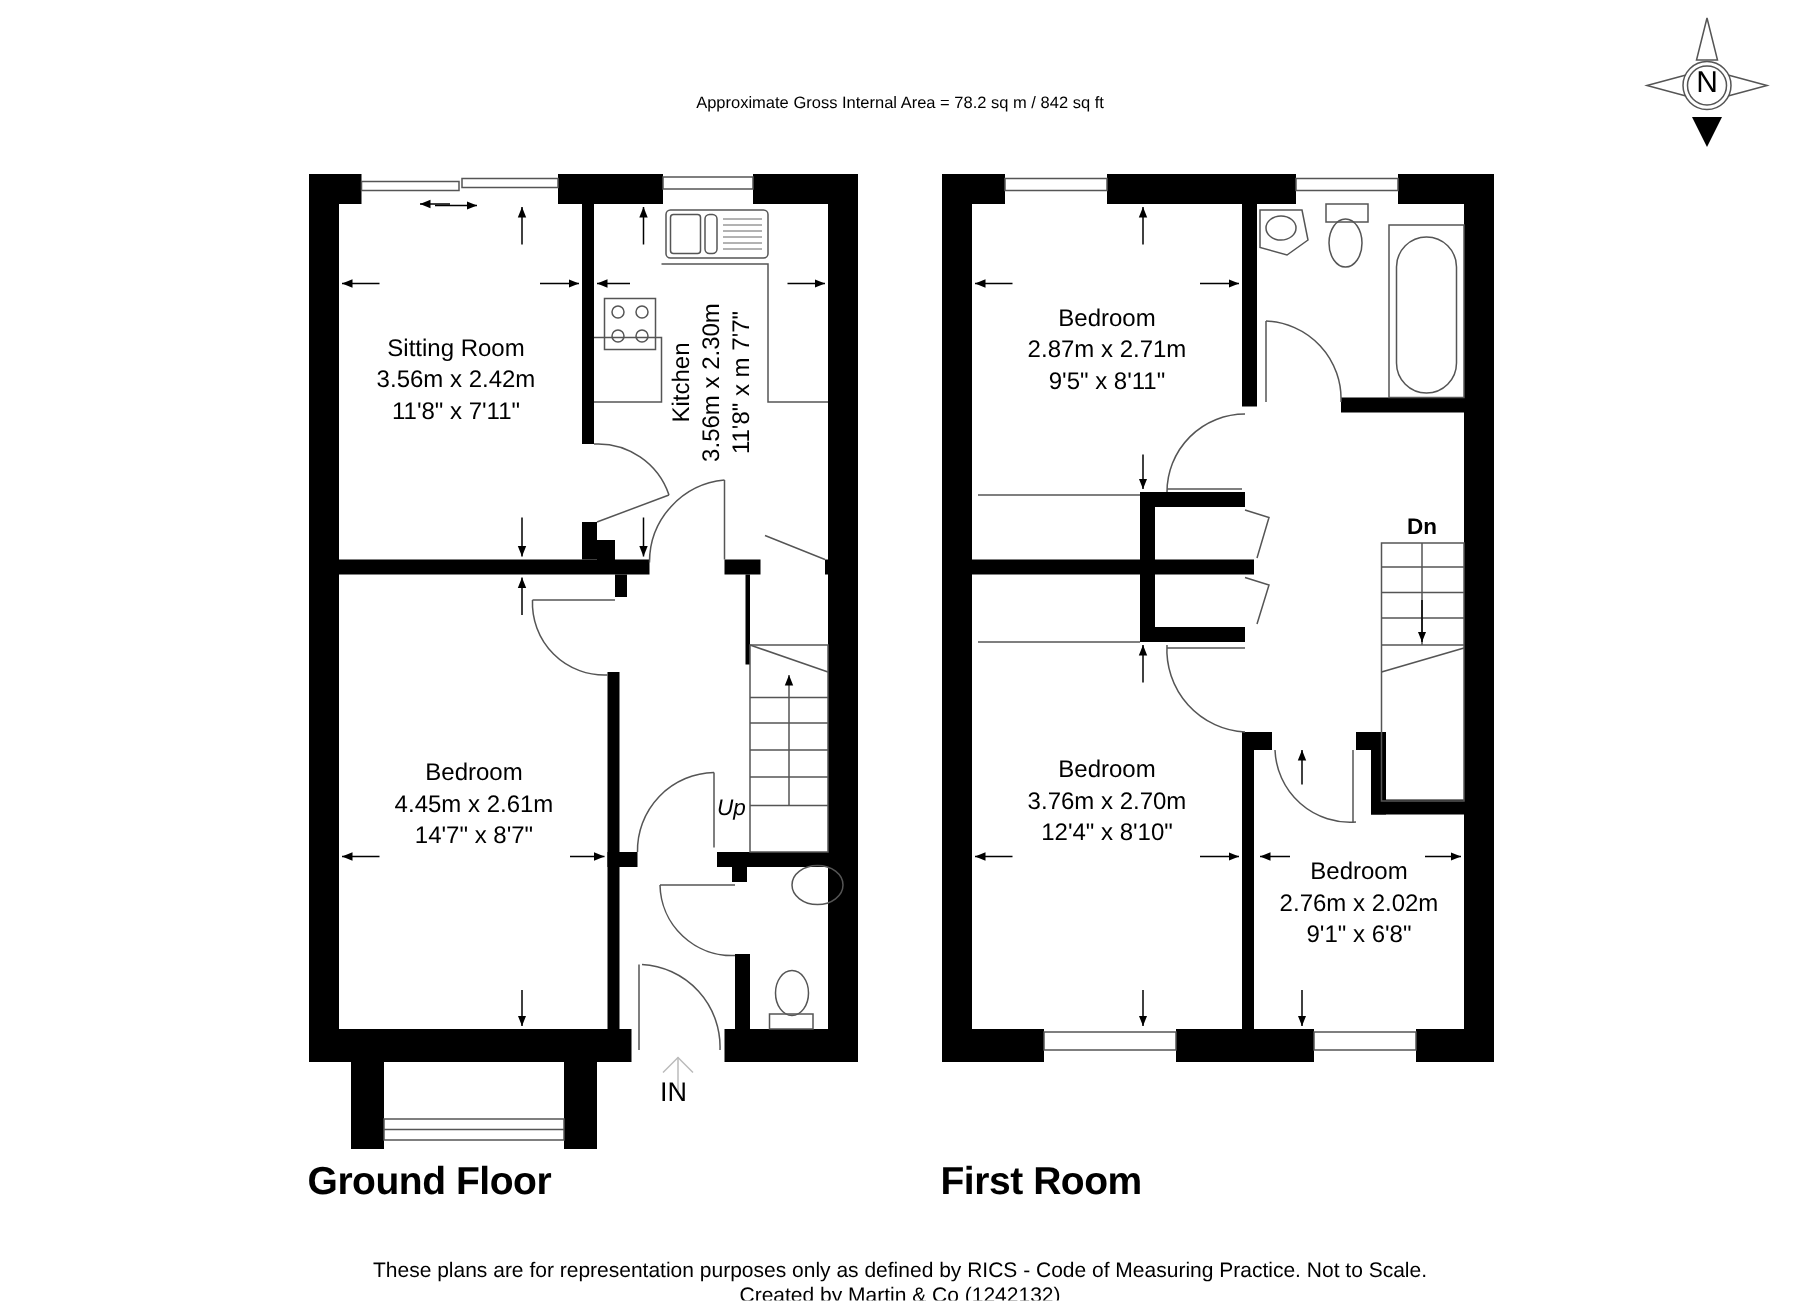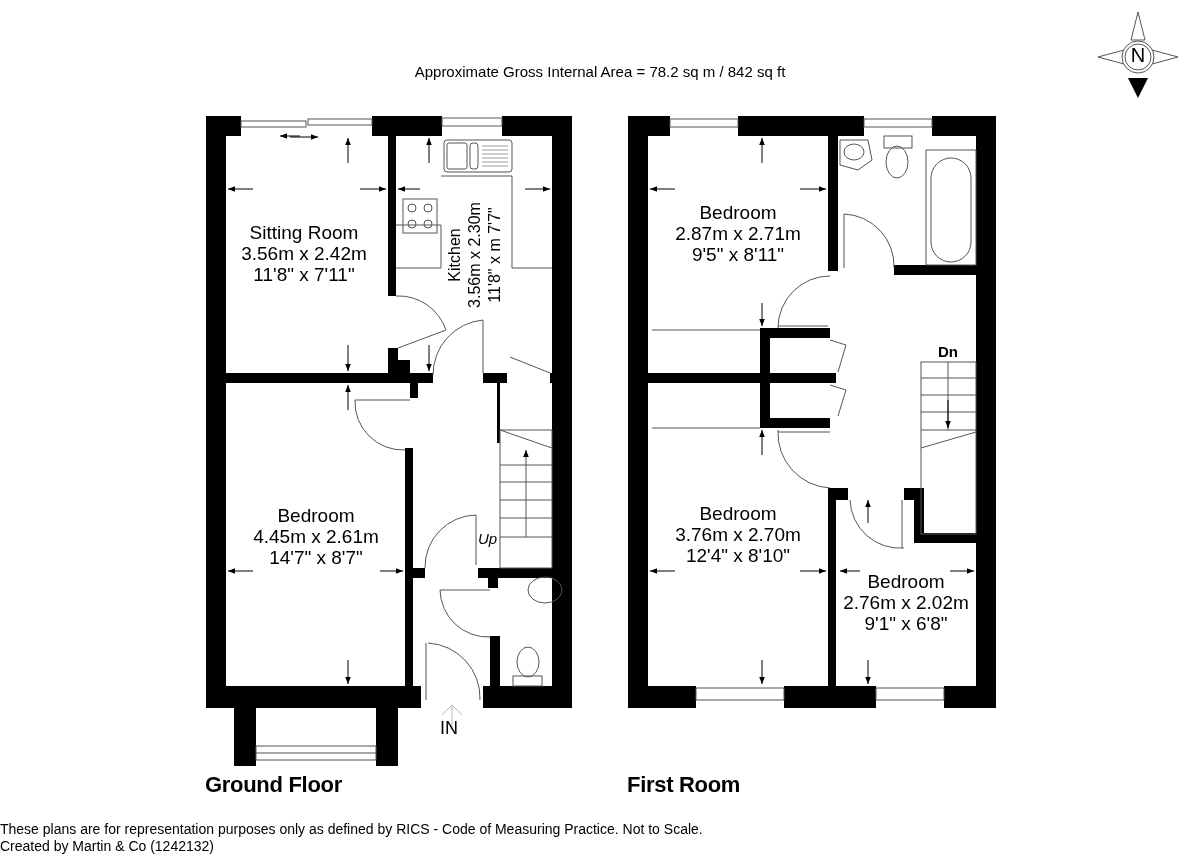--- a/index.html
+++ b/index.html
@@ -1,21 +1,21 @@
 <!DOCTYPE html>
 <html><head>
 <meta charset="utf-8">
 <style>
   html, body { margin: 0; padding: 0; background: #ffffff; }
   body { width: 1200px; height: 867px; position: relative; overflow: hidden; font-family: "Liberation Sans", sans-serif; color: #000; }
   .abs { position: absolute; }
-  .area-title { left: 0; width: 1200px; top: 63px; text-align: center; font-size: 15px; }
-  .floor-title { font-weight: bold; font-size: 22px; top: 772px; letter-spacing: -0.3px; }
-  .disclaimer { left: 0; width: 1200px; text-align: left; font-size: 14px; }
-  .room-label { text-align: center; font-size: 19px; line-height: 21px; }
+  .area-title { left: 0; width: 1200px; top: 63px; text-align: center; font-size: 11px; }
+  .floor-title { font-weight: bold; font-size: 26px; top: 772px; letter-spacing: -0.3px; }
+  .disclaimer { left: 0; width: 1200px; text-align: center; font-size: 14px; margin-top: 17px; }
+  .room-label { text-align: center; font-size: 16px; line-height: 21px; }
   .small-label { font-size: 15px; }
   svg.plan { position: absolute; left: 0; top: 0; }
   .rot { transform: rotate(-90deg); transform-origin: center center; }
 </style>
 </head>
 <body>
 
 <svg class="plan" width="1200" height="867" viewBox="0 0 1200 867">
   <defs>
     <marker id="arr" viewBox="0 0 10 10" refX="10" refY="5" markerWidth="7" markerHeight="7" orient="auto-start-reverse">

